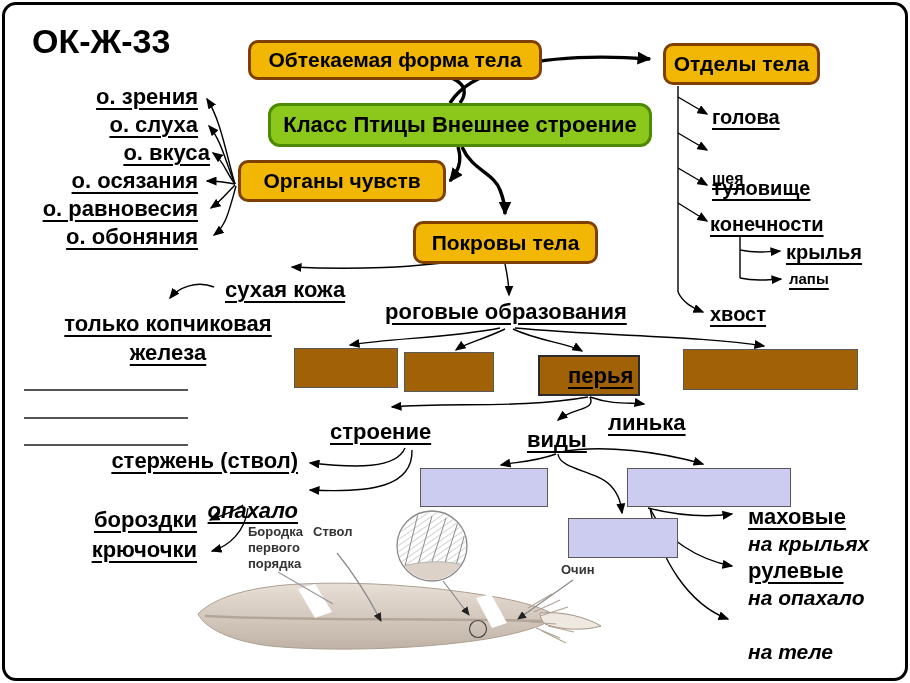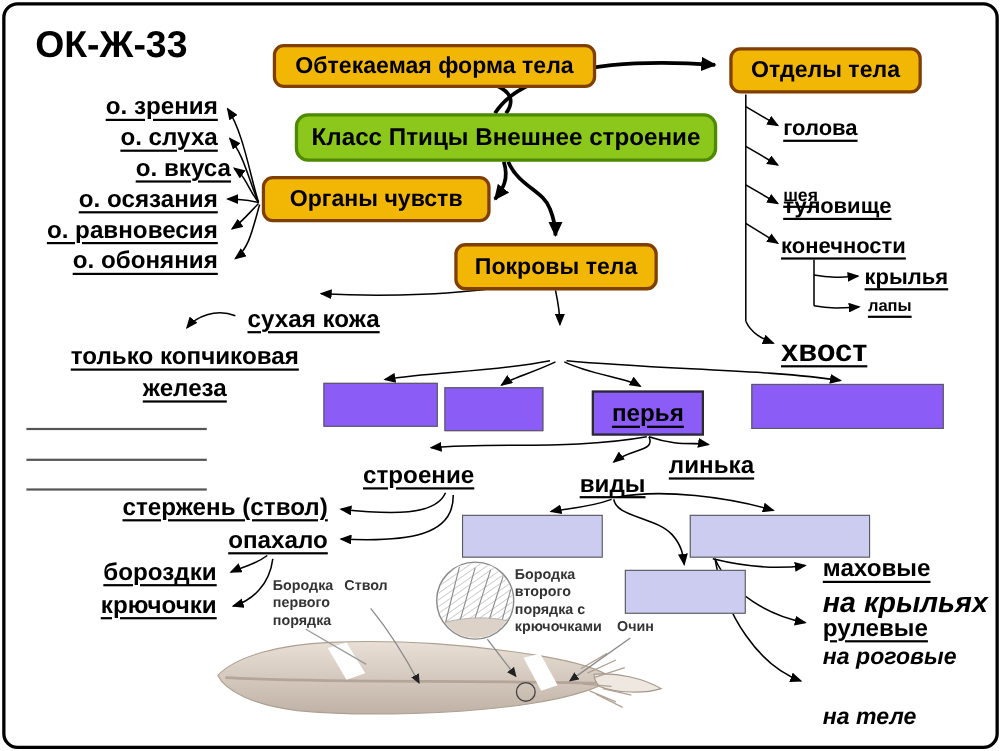--- a/index.html
+++ b/index.html
@@ -12,22 +12,22 @@
     border:3px solid #000; border-radius:14px; pointer-events:none; z-index:5;
   }
   .title { position:absolute; left:32px; top:22px; font-size:34px; font-weight:bold; z-index:3; }
   .box {
     position:absolute; display:flex; align-items:center; justify-content:center;
     font-weight:bold; font-size:21px; border-radius:10px; z-index:2; white-space:nowrap;
     box-sizing:border-box;
   }
   .orange { background:#F2B705; border:3px solid #7F3F00; }
   .green  { background:#8CC71C; border:3px solid #4E8A00; font-size:22px; border-radius:12px; }
-  .ybox { position:absolute; background:#8b5cf6; border:1.5px solid #595959; z-index:2; box-sizing:border-box;
-          display:flex; align-items:center; justify-content:center; }
+  .ybox { position:absolute; background:#a16207; border:1.5px solid #595959; z-index:2; box-sizing:border-box;
+          display:flex; align-items:center; justify-content:flex-start;padding-left:28px; }
   .ybox.dark { border:2px solid #2b2b2b; }
   .pbox { position:absolute; background:#CCCCF0; border:1.5px solid #595959; z-index:2; box-sizing:border-box; }
   .lbl { position:absolute; font-weight:bold; font-size:22px; white-space:nowrap; z-index:3; }
   .u { text-decoration:underline; text-decoration-thickness:2px; text-underline-offset:4px; }
   .r { text-align:right; }
   .c { text-align:center; }
   .wrap { white-space:normal; }
   .it { font-style:italic; }
   .sm { position:absolute; font-size:13px; font-weight:bold; color:#333; line-height:1.22; z-index:3; white-space:normal; }
   .blank-line { position:absolute; width:164px; border-top:2px solid #555; z-index:2; }
@@ -157,70 +157,70 @@
 
       <path d="M648,508 C680,516 710,517 732,514" marker-end="url(#a)"></path>
       <path d="M650,508 C664,540 700,560 732,566" marker-end="url(#a)"></path>
       <path d="M650,508 C659,560 690,605 728,619" marker-end="url(#a)"></path>
     </g>
   </svg>
 
   <div class="title">ОК-Ж-33</div>
 
   <div class="box orange" style="left:248px; top:28px; width:294px; height:40px;margin-top:12px;">Обтекаемая форма тела</div>
-  <div class="box orange" style="left:663px; top:43px; width:175px; height:42px;">Отделы тела</div>
+  <div class="box orange" style="left:663px; top:43px; width:157px; height:42px;">Отделы тела</div>
   <div class="box green" style="left:268px; top:103px; width:384px; height:44px;">Класс Птицы Внешнее строение</div>
   <div class="box orange" style="left:238px; top:160px; width:208px; height:42px;">Органы чувств</div>
   <div class="box orange" style="left:413px; top:221px; width:185px; height:43px;">Покровы тела</div>
 
   <div class="lbl u r" style="left:18px; top:84px;  width:180px;">о. зрения</div>
   <div class="lbl u r" style="left:18px; top:112px; width:180px;">о. слуха</div>
   <div class="lbl u r" style="left:30px; top:140px; width:180px;">о. вкуса</div>
   <div class="lbl u r" style="left:18px; top:168px; width:180px;">о. осязания</div>
   <div class="lbl u r" style="left:18px; top:196px; width:180px;">о. равновесия</div>
   <div class="lbl u r" style="left:18px; top:224px; width:180px;">о. обоняния</div>
 
   <div class="lbl u" style="left:712px; top:106px; font-size:20px;">голова</div>
   <div class="lbl u" style="left:712px; top:142px; font-size:16px;margin-top:28px;">шея</div>
   <div class="lbl u" style="left:712px; top:177px; font-size:20px;">туловище</div>
   <div class="lbl u" style="left:710px; top:213px; font-size:20px;">конечности</div>
   <div class="lbl u" style="left:786px; top:241px; font-size:20px;">крылья</div>
   <div class="lbl u" style="left:789px; top:270px; font-size:15px;">лапы</div>
-  <div class="lbl u" style="left:710px; top:303px; font-size:28px;">хвост</div>
+  <div class="lbl u" style="left:710px; top:303px; font-size:20px;">хвост</div>
 
   <div class="lbl u" style="left:225px; top:277px;">сухая кожа</div>
   <div class="lbl u wrap c" style="left:48px; top:310px; width:240px; line-height:1.3;">только копчиковая железа</div>
+  <div class="lbl u" style="left:385px; top:299px;">роговые образования</div>
 
   <div class="blank-line" style="left:24px; top:389px;"></div>
   <div class="blank-line" style="left:24px; top:417px;"></div>
   <div class="blank-line" style="left:24px; top:444px;"></div>
 
   <div class="ybox" style="left:294px; top:348px; width:104px; height:40px;"></div>
   <div class="ybox" style="left:404px; top:352px; width:90px;  height:40px;"></div>
   <div class="ybox dark" style="left:538px; top:355px; width:102px; height:41px;">
     <span class="u" style="font-weight:bold; font-size:22px;">перья</span>
   </div>
   <div class="ybox" style="left:683px; top:349px; width:175px; height:41px;"></div>
 
   <div class="lbl u" style="left:330px; top:419px;">строение</div>
   <div class="lbl u" style="left:527px; top:427px;">виды</div>
   <div class="lbl u" style="left:608px; top:410px;">линька</div>
 
   <div class="lbl u r" style="left:78px; top:448px; width:220px;">стержень (ствол)</div>
-  <div class="lbl u r" style="left:78px; top:478px; width:220px;">опахало</div>
+  <div class="lbl u r" style="left:78px; top:498px; width:220px;font-style:italic;">опахало</div>
   <div class="lbl u r" style="left:37px; top:507px; width:160px;">бороздки</div>
   <div class="lbl u r" style="left:37px; top:537px; width:160px;">крючочки</div>
 
   <div class="pbox" style="left:420px; top:468px; width:128px; height:39px;"></div>
   <div class="pbox" style="left:627px; top:468px; width:164px; height:39px;"></div>
   <div class="pbox" style="left:568px; top:518px; width:110px; height:40px;"></div>
 
   <div class="sm" style="left:248px; top:524px; width:78px;">Бородка первого порядка</div>
   <div class="sm" style="left:313px; top:524px;">Ствол</div>
-  <div class="sm" style="left:468px; top:514px; width:102px;">Бородка второго порядка с крючочками</div>
   <div class="sm" style="left:561px; top:562px;">Очин</div>
 
   <div class="lbl u" style="left:748px; top:504px;">маховые</div>
-  <div class="lbl it" style="left:748px; top:532px; font-size:26px;font-style:italic;">на крыльях</div>
+  <div class="lbl it" style="left:748px; top:532px; font-size:21px;font-style:italic;">на крыльях</div>
   <div class="lbl u" style="left:748px; top:558px;">рулевые</div>
-  <div class="lbl it" style="left:748px; top:586px; font-size:21px;">на роговые</div>
+  <div class="lbl it" style="left:748px; top:586px; font-size:21px;">на опахало</div>
   <div class="lbl it" style="left:748px; top:640px; font-size:21px;">на теле</div>
 </div>
 
 </body></html>

